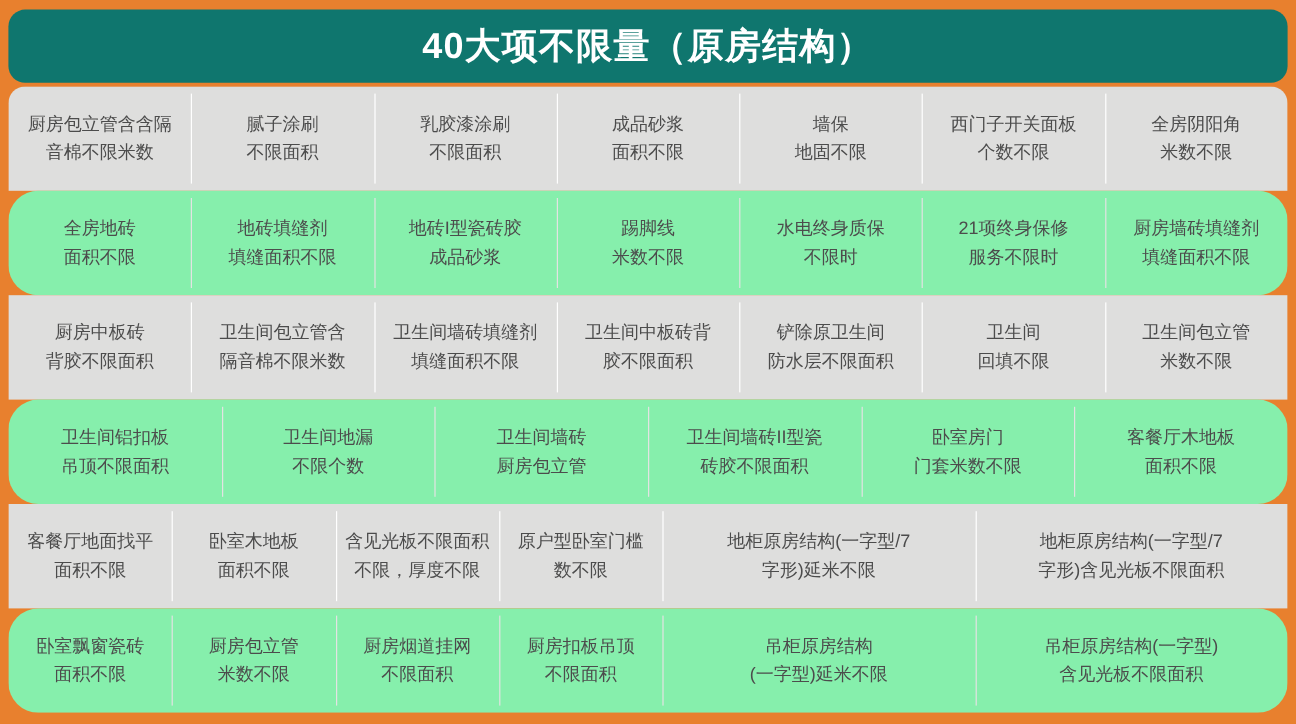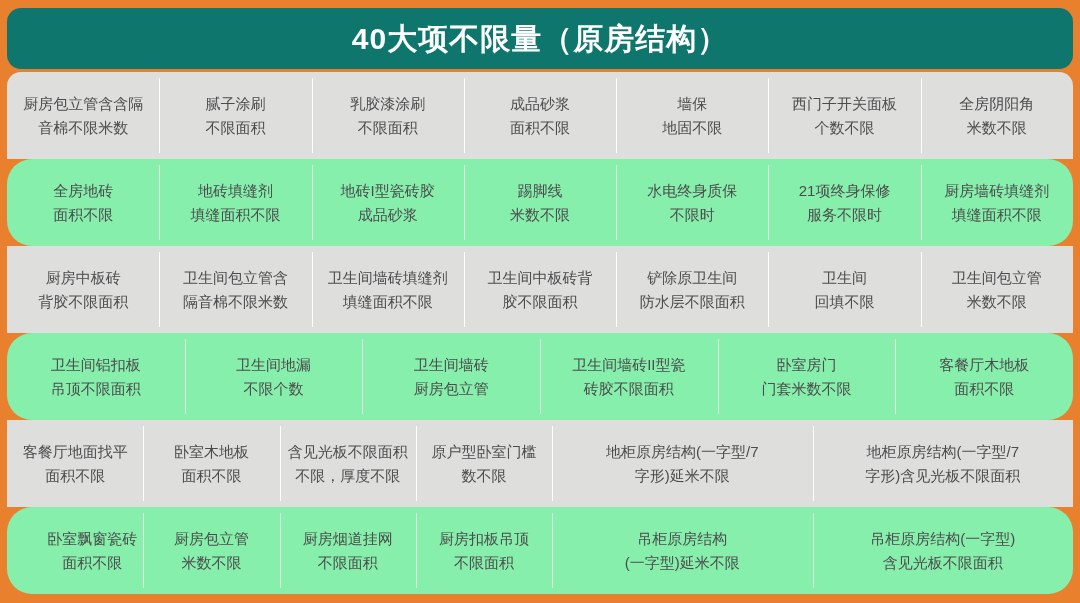--- a/index.html
+++ b/index.html
@@ -58,21 +58,21 @@
     flex: 1 1 0;
     display: flex;
     min-height: 0;
   }
   .row.shade-a { background: #dededd; }
   .row.shade-b { background: #86efac; border-radius: 25px; }
 
   
   .row:first-child .cell:first-child { border-top-left-radius: 14px; }
   .row:first-child .cell:last-child  { border-top-right-radius: 14px; }
-  .row:last-child  .cell:first-child { border-bottom-left-radius: 14px; justify-content: flex-end; }
+  .row:last-child  .cell:first-child { border-bottom-left-radius: 14px; }
   .row:last-child  .cell:last-child  { border-bottom-right-radius: 14px; }
 
   .cell {
     flex: 1 1 0;
     min-width: 0;
     box-sizing: border-box;
     display: flex;
     align-items: center;
     justify-content: center;
     text-align: center;

